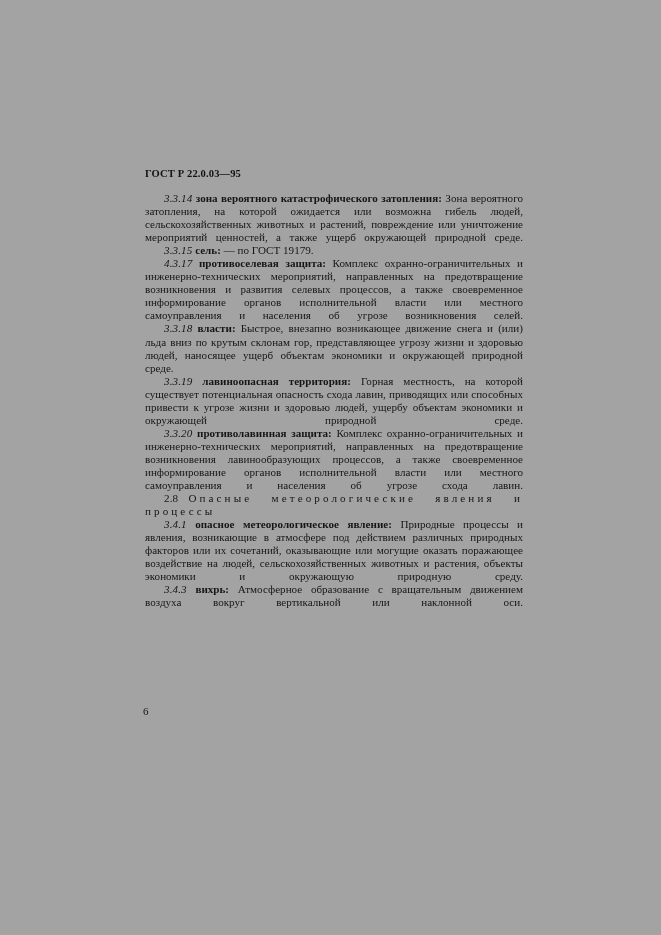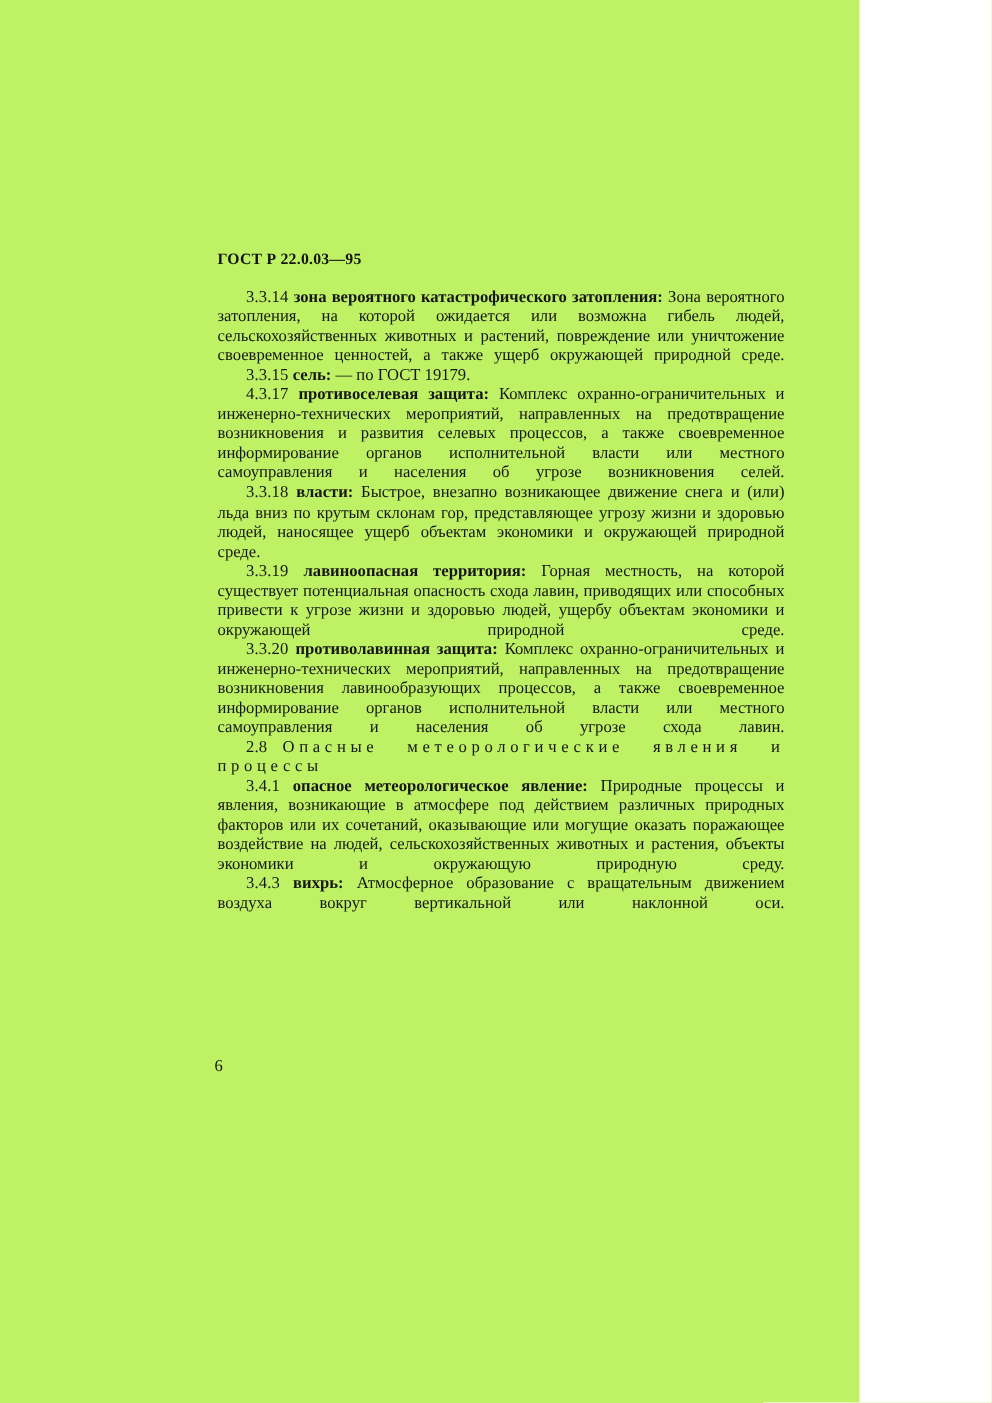--- a/index.html
+++ b/index.html
@@ -15,24 +15,23 @@
     overflow: hidden;
     font-family: "Liberation Serif", "DejaVu Serif", serif;
     color: #000000;
     -webkit-font-smoothing: none;
   }
 
   .page {
     position: absolute;
     left: 0;
     top: 0;
-    width: 563px;
+    width: 661px;
     height: 935px;
-    background: #bef264;
-    padding-left: 10px;
+    background: #a3a3a3;
   }
 
   
   .doc-header {
     position: absolute;
     left: 145px;
     top: 168px;
     font-family: "Liberation Serif", "DejaVu Serif", serif;
     font-weight: bold;
     font-size: 10.5px;
@@ -63,20 +62,21 @@
     text-align-last: left;
     hyphens: manual;
   }
 
   .clause.last-justified {
     text-align-last: justify;
   }
 
   .num {
     letter-spacing: 0.1px;
+    font-style: italic;
   }
 
   .term {
     font-weight: bold;
   }
 
   
   .section-head {
     margin: 0;
     padding: 0;
@@ -107,21 +107,21 @@
 
 <div class="page">
 
   <div class="doc-header">ГОСТ Р 22.0.03—95</div>
 
   <div class="text-column">
 
     <p class="clause last-justified">
       <span class="num">3.3.14</span>
       <span class="term">зона вероятного катастрофического затопления:</span>
-      <span>Зона вероятного затопления, на которой ожидается или возможна ги­бель людей, сельскохозяйственных животных и растений, повреж­дение или уничтожение своевременное ценностей, а также ущерб окружающей природной среде.</span>
+      <span>Зона вероятного затопления, на которой ожидается или возможна ги­бель людей, сельскохозяйственных животных и растений, повреж­дение или уничтожение мероприятий ценностей, а также ущерб окружающей природной среде.</span>
     </p>
 
     <p class="clause">
       <span class="num">3.3.15</span>
       <span class="term">сель:</span>
       <span>— по ГОСТ 19179.</span>
     </p>
 
 
     <p class="clause last-justified">

